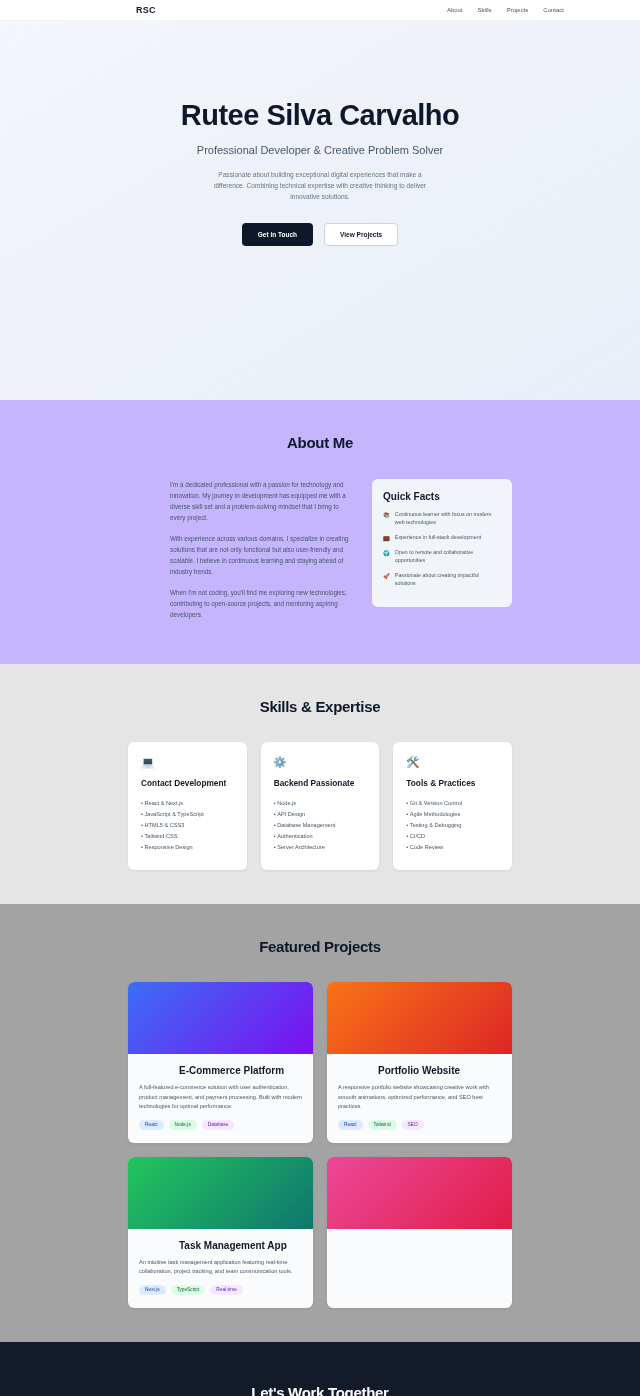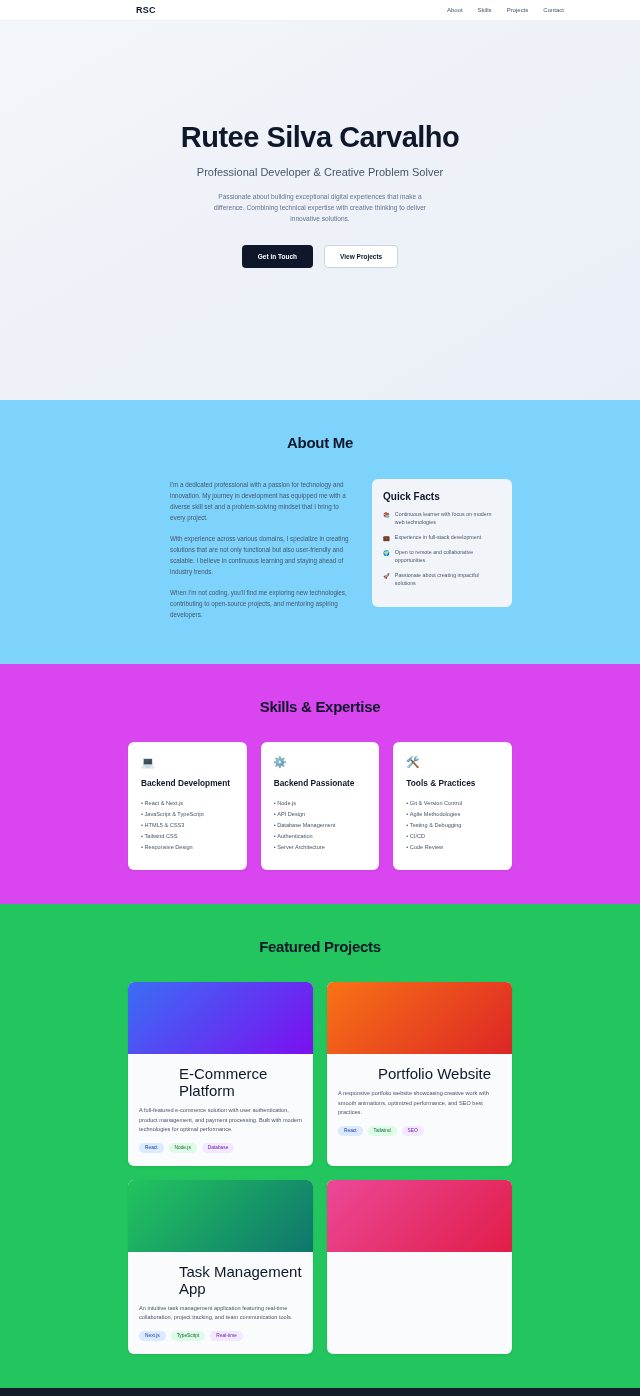--- a/index.html
+++ b/index.html
@@ -26,21 +26,21 @@
   .nav-link { font-size:6px; color:#475569; text-decoration:none; }
 
   
   .hero {
     height:379px;
     background:linear-gradient(150deg,#f3f6fa 0%,#eef2f8 45%,#eaeff7 100%);
     display:flex;
     flex-direction:column;
     align-items:center;
     justify-content:flex-start;
-    padding-top:100px;
+    padding-top:78px;
   }
   .hero-title { font-size:29px; font-weight:bold; letter-spacing:-0.5px; color:#0f172a; }
   .hero-sub { font-size:11px; color:#475569; margin-top:12px; }
   .hero-desc {
     font-size:6.6px; color:#64748b; line-height:1.65;
     width:232px; text-align:center; margin-top:14px;
   }
   .hero-btns { display:flex; gap:11px; margin-top:20px; }
   .btn {
     font-size:6.5px; font-weight:bold; border-radius:4px;
@@ -48,59 +48,59 @@
   }
   .btn-primary { background:#0f172a; color:#ffffff; }
   .btn-secondary { background:#ffffff; color:#0f172a; border-color:#cbd5e1; }
 
   
   .section { padding:34px 128px; }
   .section-title {
     font-size:15px; font-weight:bold; text-align:center;
     color:#0f172a; letter-spacing:-0.3px;
   }
-  .about { background:#7dd3fc; }
+  .about { background:#c4b5fd; }
   .about-grid {
     display:flex; gap:18px; margin-top:28px; align-items:flex-start;
   }
   .about-text { flex:1; padding-left:42px; }
   .about-p {
     font-size:6.3px; color:#475569; line-height:1.75; margin-bottom:10px;
   }
   .facts-card {
     width:140px; background:#f1f5f9; border-radius:6px; padding:12px 11px;
   }
   .facts-title { font-size:10px; font-weight:bold; color:#0f172a; margin-bottom:9px; }
   .fact { display:flex; gap:5px; margin-bottom:7px; align-items:flex-start; }
   .fact-icon { font-size:5.5px; line-height:1.5; flex-shrink:0; }
   .fact-text { font-size:5.3px; color:#475569; line-height:1.5; }
 
   
-  .skills { background:#d946ef; }
+  .skills { background:#e5e5e5; }
   .skills-grid { display:flex; gap:14px; margin-top:27px; }
   .skill-card {
     flex:1; background:#ffffff; border-radius:6px; padding:14px 13px 18px;
     box-shadow:0 1px 3px rgba(15,23,42,0.07);
   }
   .skill-icon { font-size:11px; display:block; margin-bottom:9px; }
   .skill-title { font-size:8.3px; font-weight:bold; color:#0f172a; line-height:1.3; margin-bottom:9px; }
   .skill-item { font-size:5.6px; color:#475569; line-height:1.95; }
 
   
-  .projects { background:#22c55e; }
+  .projects { background:#a3a3a3; }
   .projects-grid {
     display:grid; grid-template-columns:1fr 1fr; gap:14px; margin-top:27px;
   }
   .project-card {
     background:#fafbfc; border-radius:6px; overflow:hidden;
     box-shadow:0 1px 3px rgba(15,23,42,0.08);
   }
   .project-banner { height:72px; }
   .project-body { padding:11px 11px 13px; }
-  .project-title { font-size:15px; font-weight:normal; color:#0f172a; margin-bottom:7px;padding-left:40px; }
+  .project-title { font-size:10px; font-weight:bold; color:#0f172a; margin-bottom:7px;padding-left:40px; }
   .project-desc { font-size:5.6px; color:#475569; line-height:1.7; margin-bottom:8px; }
   .tags { display:flex; gap:5px; flex-wrap:wrap; }
   .tag { font-size:4.8px; padding:2.5px 6px; border-radius:20px; }
 
   
   .contact {
     background:#131a2a; padding:42px 128px 30px; text-align:center;
   }
   .contact-title { font-size:15px; font-weight:bold; color:#ffffff; letter-spacing:-0.3px; }
 </style>
@@ -157,21 +157,21 @@
         </div>
     </aside>
   </div>
 </section>
 
 <section class="section skills">
   <h2 class="section-title">Skills &amp; Expertise</h2>
   <div class="skills-grid" id="skills-grid">
       <div class="skill-card">
         <span class="skill-icon">💻</span>
-        <div class="skill-title">Backend Development</div>
+        <div class="skill-title">Contact Development</div>
         <div class="skill-item">• <div class="skill-item" style="display: inline;">React &amp; Next.js</div></div>
         <div class="skill-item">• <div class="skill-item" style="display: inline;">JavaScript &amp; TypeScript</div></div>
         <div class="skill-item">• <div class="skill-item" style="display: inline;">HTML5 &amp; CSS3</div></div>
         <div class="skill-item">• <div class="skill-item" style="display: inline;">Tailwind CSS</div></div>
         <div class="skill-item">• <div class="skill-item" style="display: inline;">Responsive Design</div></div>
       </div>
       <div class="skill-card">
         <span class="skill-icon">⚙️</span>
         <div class="skill-title">Backend Passionate</div>
         <div class="skill-item">• <div class="skill-item" style="display: inline;">Node.js</div></div>

